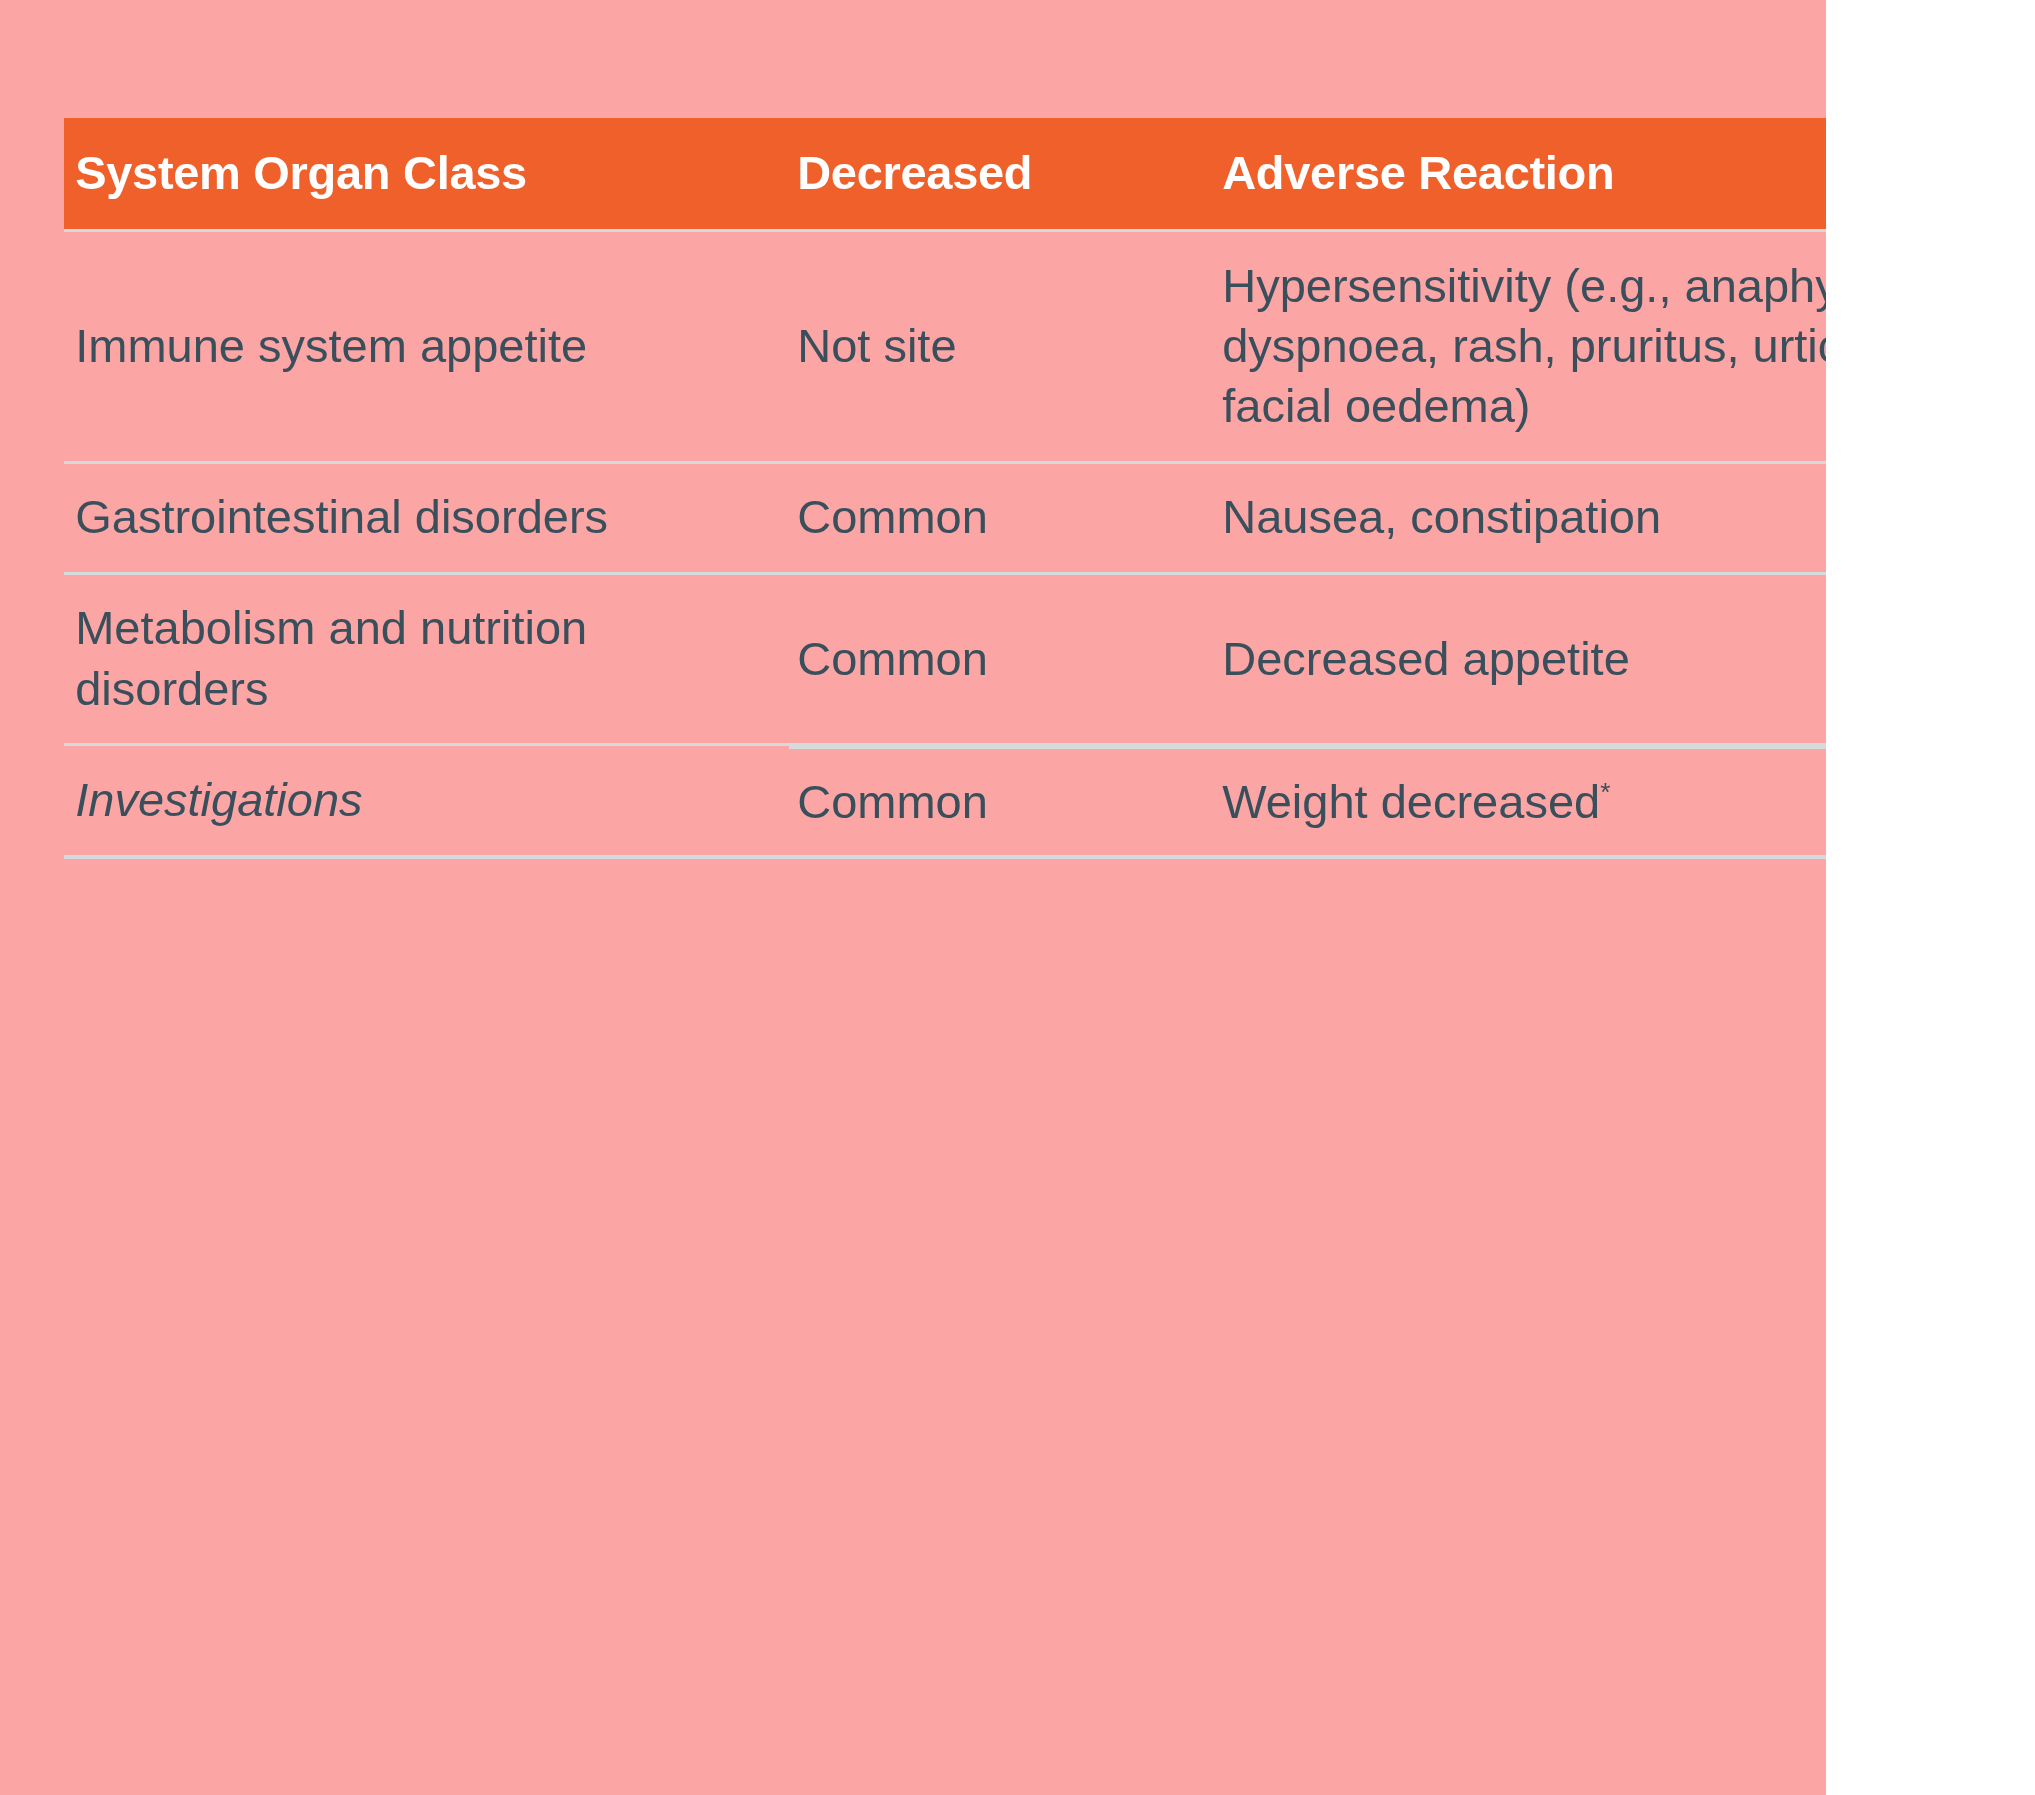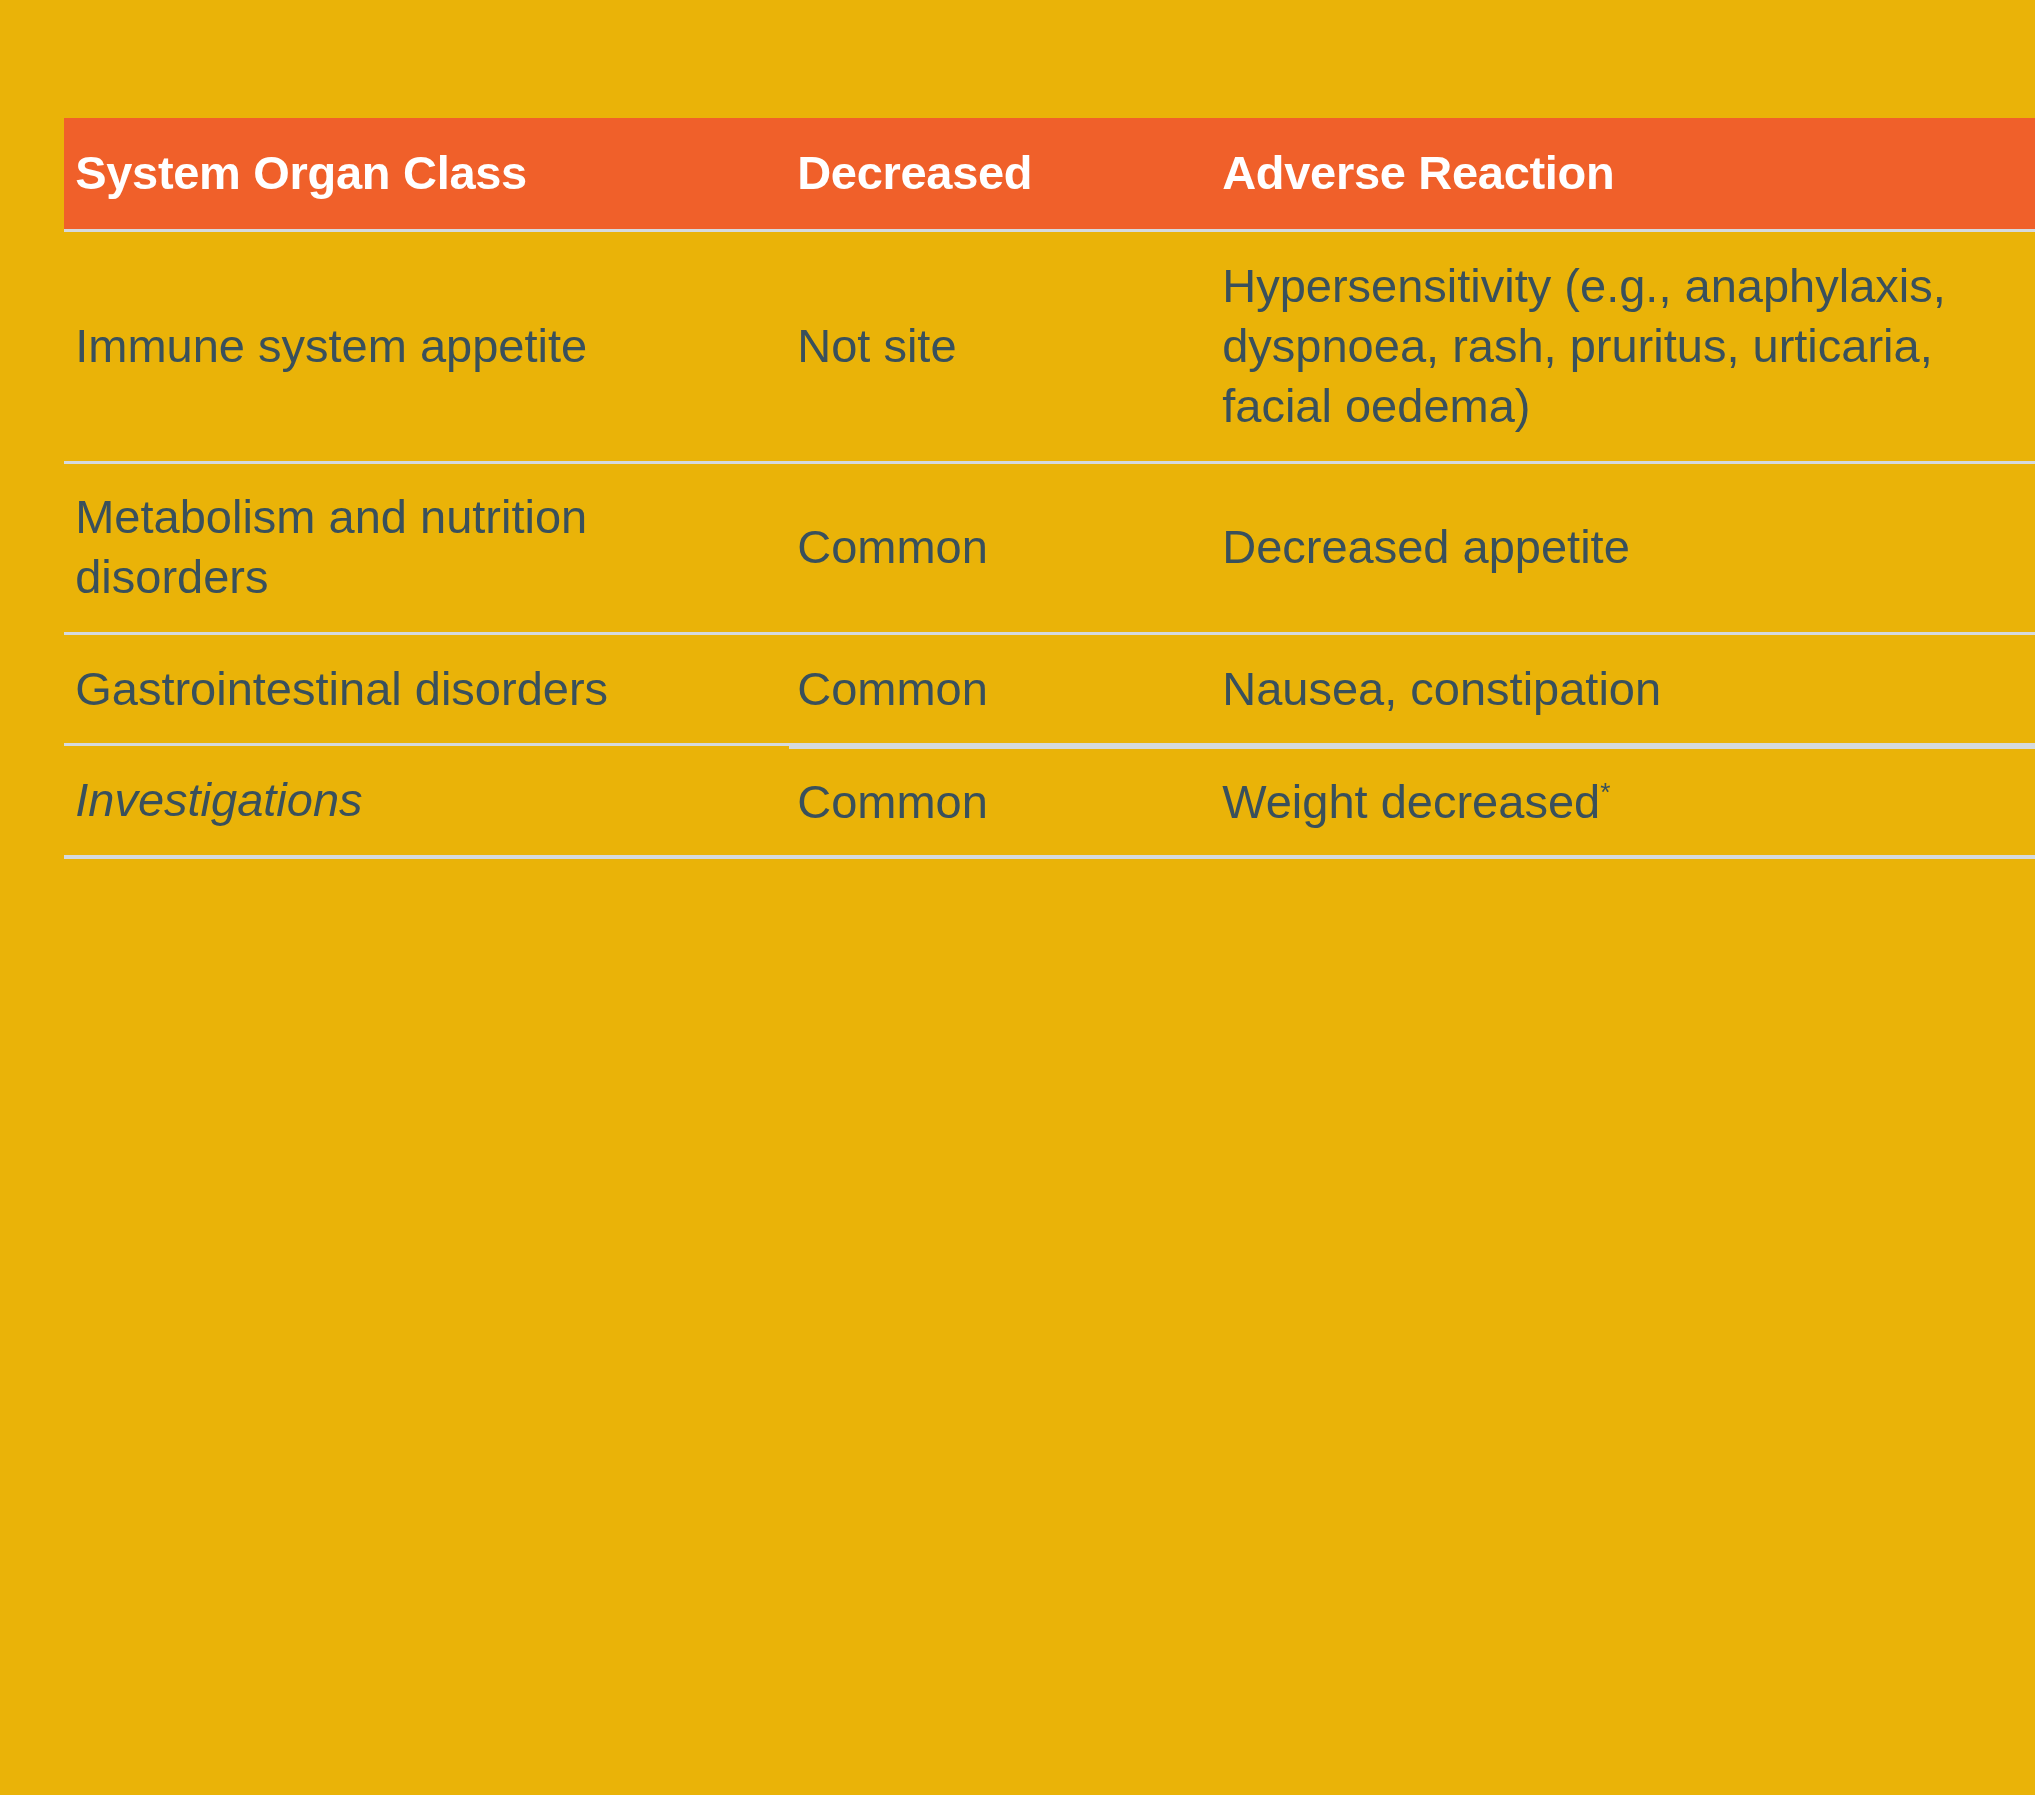--- a/index.html
+++ b/index.html
@@ -9,23 +9,23 @@
   }
   body {
     width: 2035px;
     height: 1796px;
     font-family: "Liberation Sans", sans-serif;
     -webkit-font-smoothing: antialiased;
   }
 
   .page {
     position: relative;
-    width: 2035px;
+    width: 1826px;
     height: 1796px;
-    background: #eab308;
+    background: #fca5a5;
     overflow: hidden;
   }
 
   .table-wrap {
     position: absolute;
     left: 64px;
     top: 118px;
     width: 1972px;
   }
 
@@ -141,29 +141,29 @@
 
       <tbody>
 
         <tr>
           <td class="col-soc">Immune system appetite</td>
           <td class="col-freq">Not site</td>
           <td class="col-ar">Hypersensitivity (e.g., anaphylaxis, dyspnoea, rash, pruritus, urticaria, facial oedema)</td>
         </tr>
 
         <tr>
+          <td class="col-soc">Gastrointestinal disorders</td>
+          <td class="col-freq">Common</td>
+          <td class="col-ar">Nausea, constipation</td>
+        </tr>
+
+        <tr>
           <td class="col-soc">Metabolism and nutrition disorders</td>
           <td class="col-freq">Common</td>
           <td class="col-ar">Decreased appetite</td>
-        </tr>
-
-        <tr>
-          <td class="col-soc">Gastrointestinal disorders</td>
-          <td class="col-freq">Common</td>
-          <td class="col-ar">Nausea, constipation</td>
         </tr>
 
 
         <tr>
           <td class="col-soc soc-span">Investigations</td>
           <td class="group-pad" colspan="2">
             <table class="sub-table">
               <colgroup>
                 <col class="sc-freq">
                 <col class="sc-ar">

